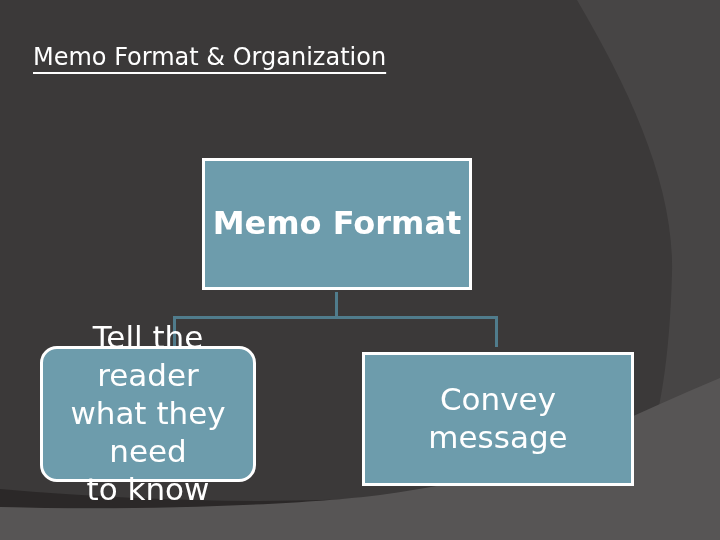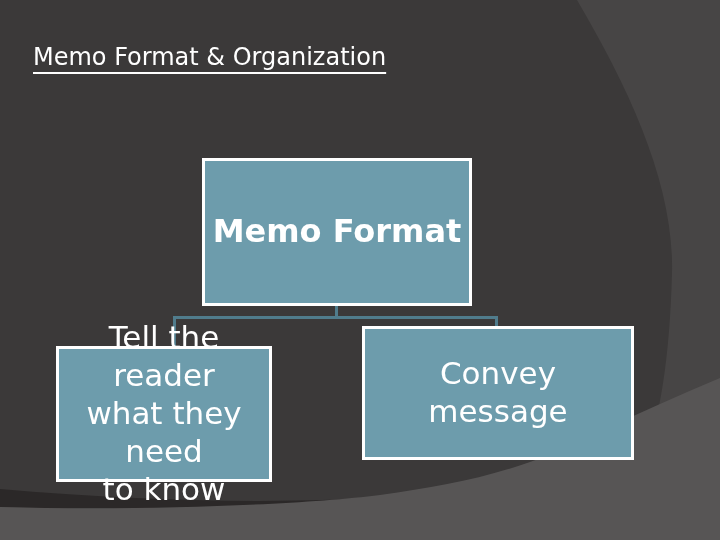--- a/index.html
+++ b/index.html
@@ -55,30 +55,31 @@
     display: flex;
     align-items: center;
     justify-content: center;
     text-align: center;
   }
   .node .label {
     white-space: pre-line;
     line-height: 1.22;
   }
   .node.root {
-    left: 202px; top: 158px; width: 270px; height: 148px;
+    left: 202px; top: 158px; width: 270px; height: 132px;
     font-size: 32px;
     font-weight: 700;
   }
   .node.child-left {
-    left: 56px; top: 346px; width: 216px; height: 136px;
+    left: 40px; top: 346px; width: 216px; height: 136px;
     font-size: 31px;
+    border-radius: 17px;
   }
   .node.child-right {
-    left: 362px; top: 326px; width: 272px; height: 134px;
+    left: 362px; top: 352px; width: 272px; height: 134px;
     font-size: 31px;
   }
 </style>
 </head>
 <body>
 
 <div class="slide">
 
   <svg class="bg-svg" width="720" height="540" viewBox="0 0 720 540" aria-hidden="true">
     <rect x="0" y="0" width="720" height="540" fill="#3b3939"></rect>

